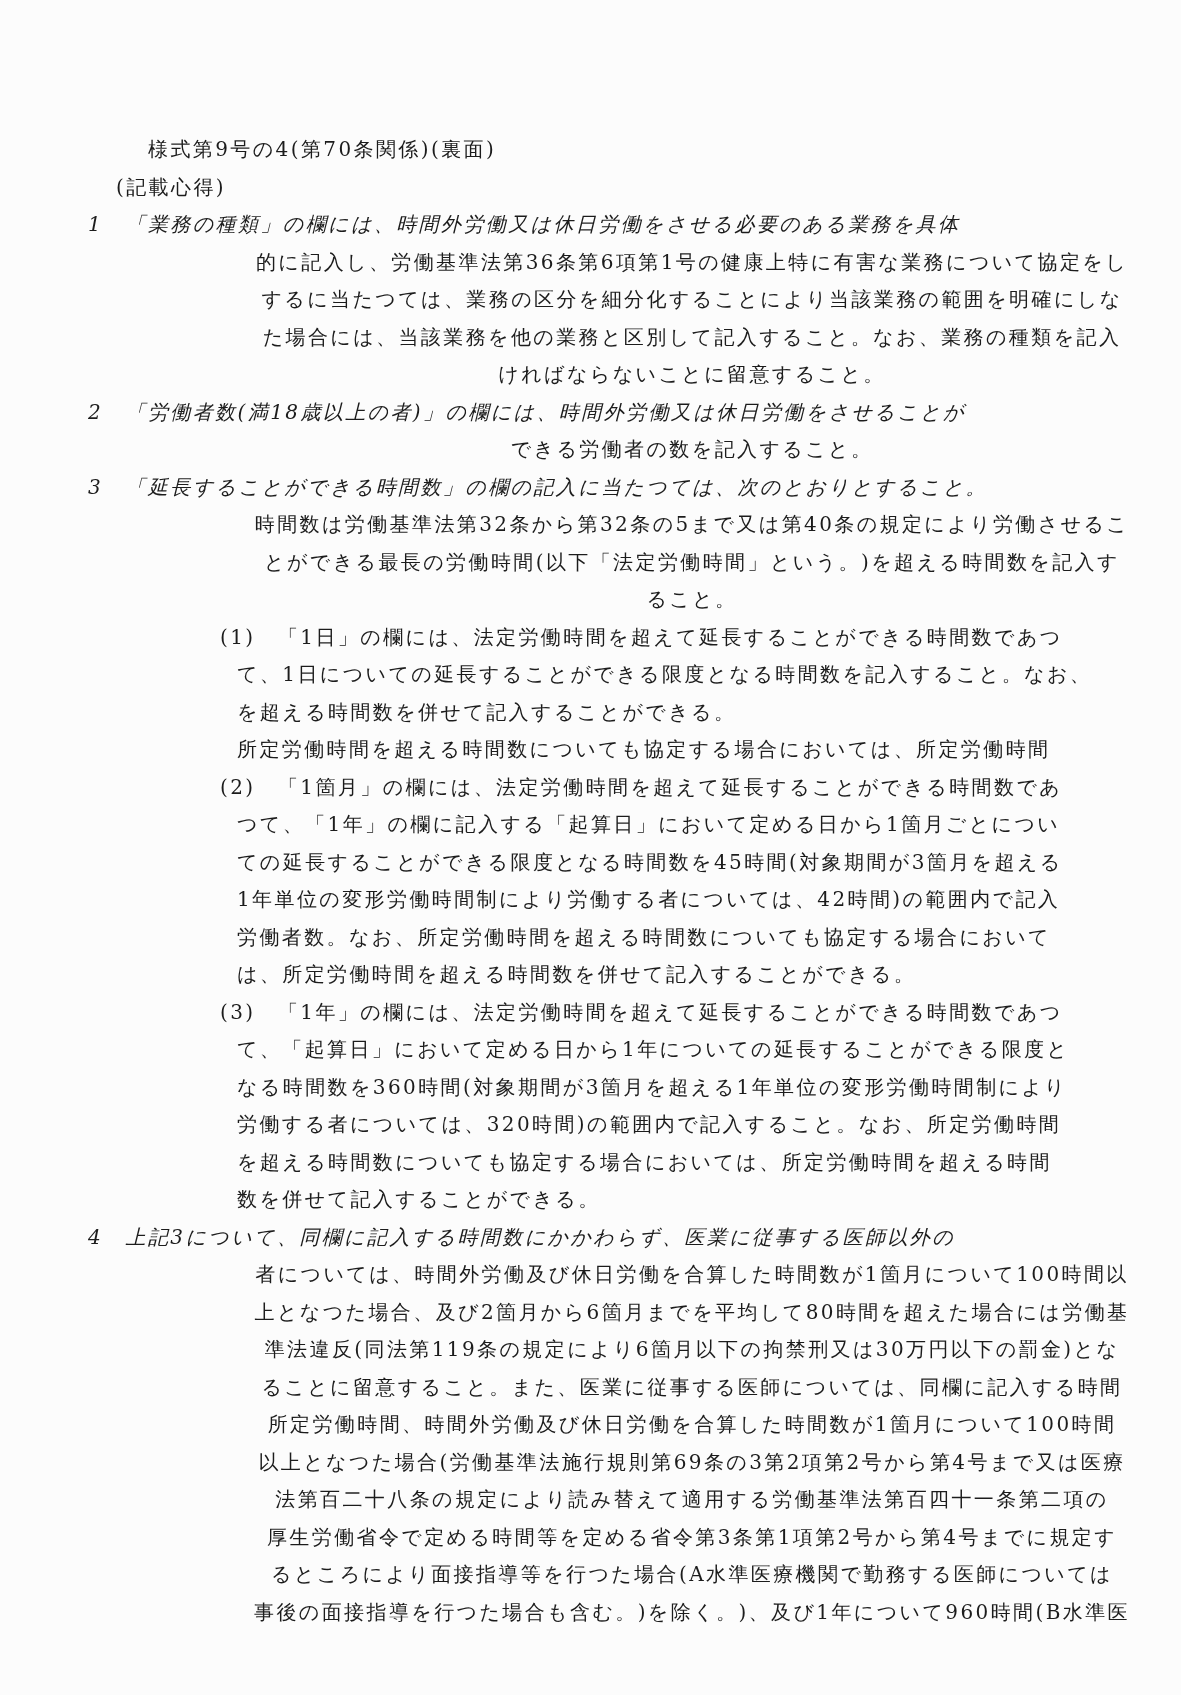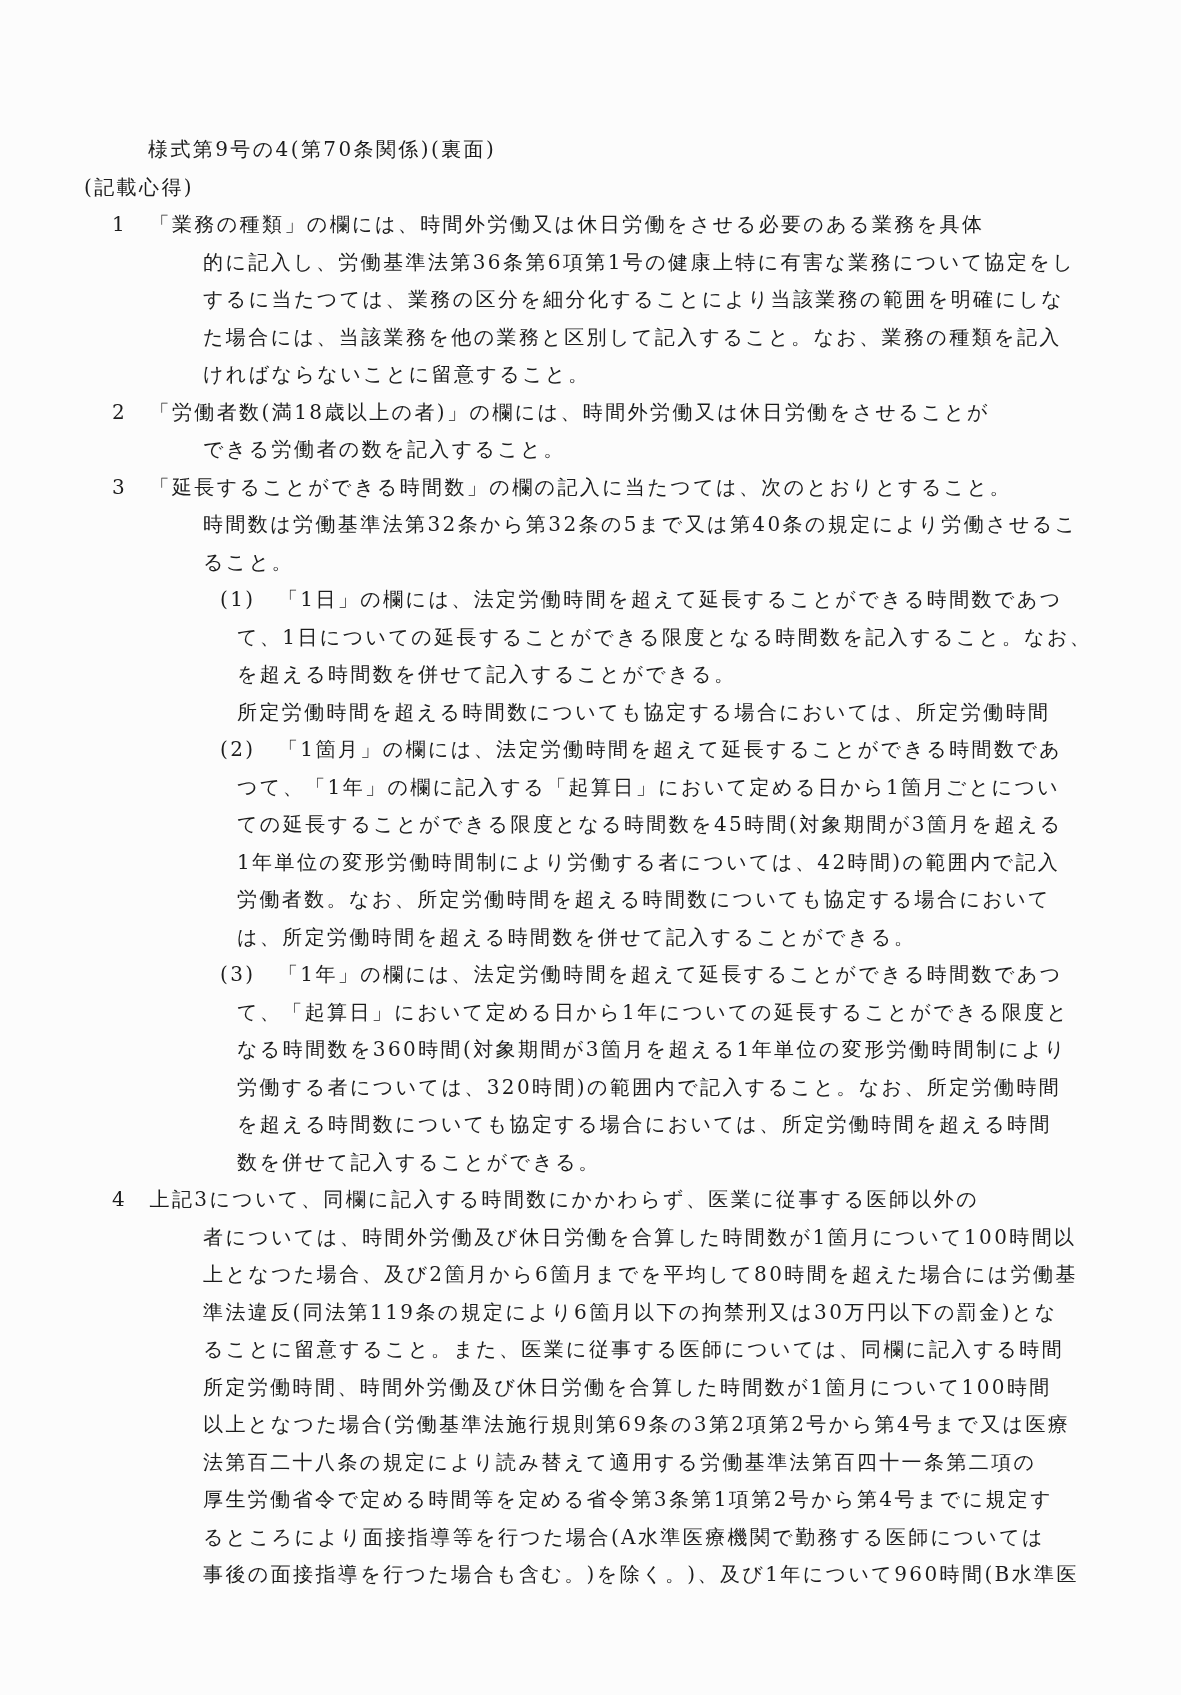--- a/index.html
+++ b/index.html
@@ -28,42 +28,43 @@
     height: 37.5px;
     line-height: 37.5px;
     font-family: "DejaVu Serif", "Liberation Serif", serif;
     font-size: 20px;
     letter-spacing: 2.4px;
     color: #1c1c1c;
     white-space: pre;
   }
   
   .lv-title        { padding-left: 148px; }
-  .lv-heading      { padding-left: 84px; }
-  .lv-item         { padding-left: 112px; }
-  .lv-item-body    { padding-left: 203px; }
+  .lv-heading      { padding-left: 116px; }
+  .lv-item         { padding-left: 88px; font-style: italic; }
+  .lv-item-body    { padding-left: 203px; text-align: center; }
   .lv-subitem      { padding-left: 220px; }
   .lv-subitem-body { padding-left: 237px; }
 </style>
 </head>
 <body>
 
 <div class="page">
   <div class="doc-body" id="doc-body">
       <div class="line lv-title">様式第9号の4(第70条関係)(裏面)</div>
       <div class="line lv-heading">(記載心得)</div>
       <div class="line lv-item">1　「業務の種類」の欄には、時間外労働又は休日労働をさせる必要のある業務を具体</div>
       <div class="line lv-item-body">的に記入し、労働基準法第36条第6項第1号の健康上特に有害な業務について協定をし</div>
       <div class="line lv-item-body">するに当たつては、業務の区分を細分化することにより当該業務の範囲を明確にしな</div>
       <div class="line lv-item-body">た場合には、当該業務を他の業務と区別して記入すること。なお、業務の種類を記入</div>
       <div class="line lv-item-body">ければならないことに留意すること。</div>
       <div class="line lv-item">2　「労働者数(満18歳以上の者)」の欄には、時間外労働又は休日労働をさせることが</div>
       <div class="line lv-item-body">できる労働者の数を記入すること。</div>
       <div class="line lv-item">3　「延長することができる時間数」の欄の記入に当たつては、次のとおりとすること。</div>
       <div class="line lv-item-body">時間数は労働基準法第32条から第32条の5まで又は第40条の規定により労働させるこ</div>
+      <div class="line lv-item-body">とができる最長の労働時間(以下「法定労働時間」という。)を超える時間数を記入す</div>
       <div class="line lv-item-body">ること。</div>
       <div class="line lv-subitem">(1)　「1日」の欄には、法定労働時間を超えて延長することができる時間数であつ</div>
       <div class="line lv-subitem-body">て、1日についての延長することができる限度となる時間数を記入すること。なお、</div>
       <div class="line lv-subitem-body">を超える時間数を併せて記入することができる。</div>
       <div class="line lv-subitem-body">所定労働時間を超える時間数についても協定する場合においては、所定労働時間</div>
       <div class="line lv-subitem">(2)　「1箇月」の欄には、法定労働時間を超えて延長することができる時間数であ</div>
       <div class="line lv-subitem-body">つて、「1年」の欄に記入する「起算日」において定める日から1箇月ごとについ</div>
       <div class="line lv-subitem-body">ての延長することができる限度となる時間数を45時間(対象期間が3箇月を超える</div>
       <div class="line lv-subitem-body">1年単位の変形労働時間制により労働する者については、42時間)の範囲内で記入</div>
       <div class="line lv-subitem-body">労働者数。なお、所定労働時間を超える時間数についても協定する場合において</div>

